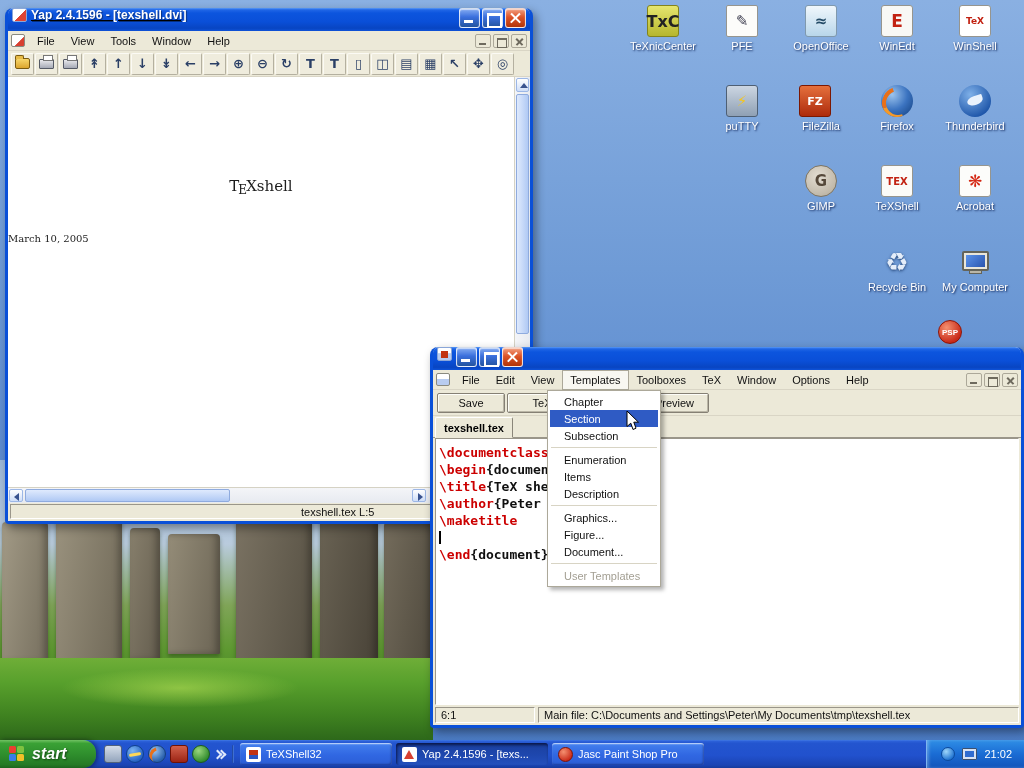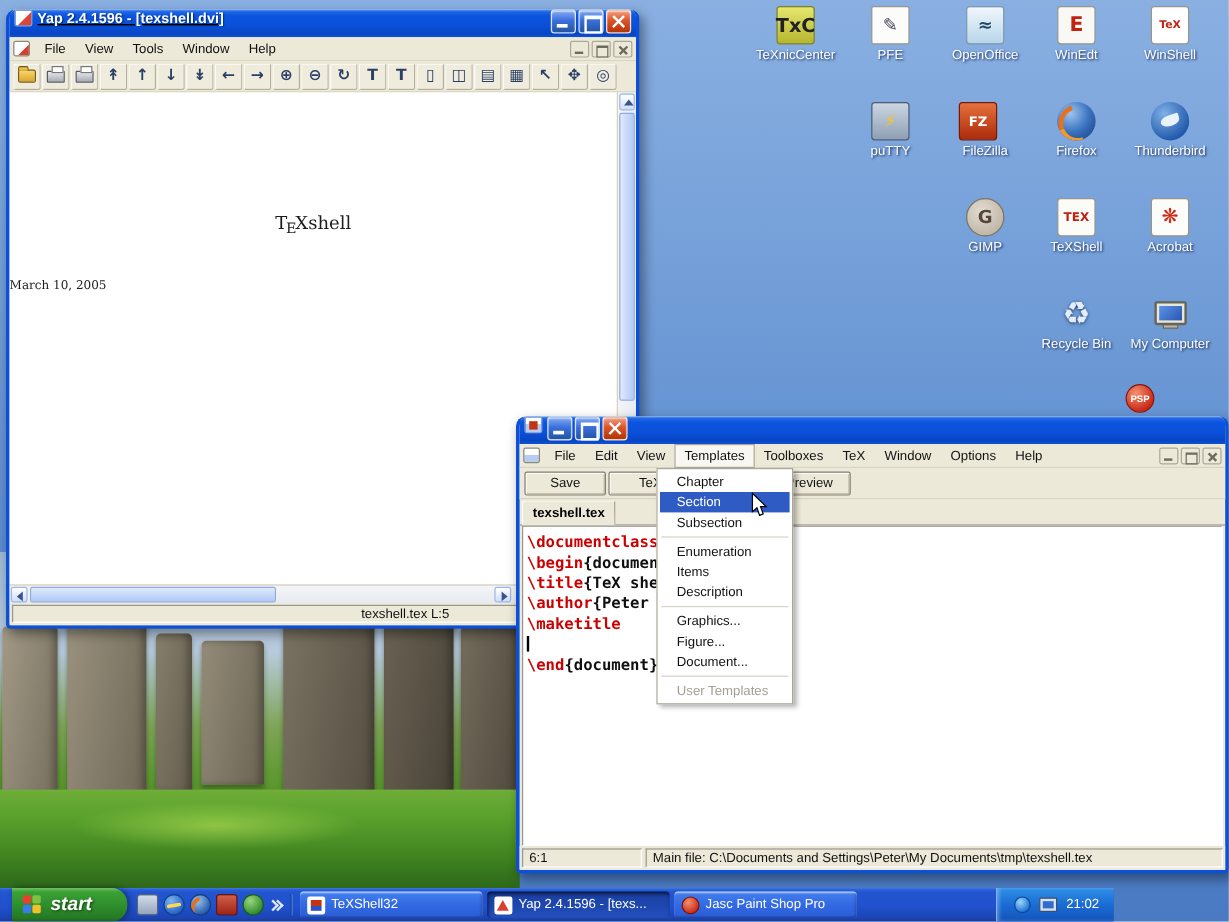--- a/index.html
+++ b/index.html
@@ -156,22 +156,22 @@
   .menu-pop { position:absolute; left:547px; top:390px; width:114px; background:#fff; border:1px solid #aca899;
     box-shadow:3px 3px 4px rgba(0,0,0,.3); padding:2px; z-index:40; font-size:11px; color:#111; }
   .menu-item { height:17px; display:flex; align-items:center; padding:0 4px 0 14px; white-space:nowrap; }
   .menu-item.hl { background:#2f5bc4; color:#fff; }
   .menu-item.dis { color:#a39f93; }
   .menu-sep { height:1px; background:#d8d4c4; margin:3px 1px; }
 
   .cursor { position:absolute; left:626px; top:410px; z-index:50; }
 
   
-  .taskbar { position:absolute; left:0; top:740px; width:928px; height:28px; z-index:60; display:flex; align-items:stretch;
-    background:linear-gradient(180deg,#4179e4 0%,#2b60d8 5%,#2355cf 12%,#2151cd 55%,#1b44b4 90%,#163a9a 100%);padding-left:10px; }
+  .taskbar { position:absolute; left:0; top:740px; width:1024px; height:28px; z-index:60; display:flex; align-items:stretch;
+    background:linear-gradient(180deg,#4179e4 0%,#2b60d8 5%,#2355cf 12%,#2151cd 55%,#1b44b4 90%,#163a9a 100%); }
   .start { flex:none; width:96px; display:flex; align-items:center; gap:6px; padding:0 12px 0 9px;
     background:linear-gradient(180deg,#71c263 0%,#3aa135 12%,#2f8f2d 50%,#257а25 100%);
     background:linear-gradient(180deg,#71c263 0%,#3aa135 12%,#2f8f2d 50%,#257a25 88%,#1d651e 100%);
     border-radius:0 13px 13px 0; box-shadow:2px 0 5px rgba(0,0,20,.45);
     color:#fff; font-weight:bold; font-style:italic; font-size:16px; text-shadow:1px 1px 2px #134410; }
   .flag { width:17px; height:16px; display:grid; grid-template-columns:7px 7px; grid-template-rows:7px 7px; gap:1px; }
   .flag span { border-radius:1.5px; }
   .fl-r { background:#ea3f30; } .fl-g { background:#7fc241; } .fl-b { background:#3a7de8; } .fl-y { background:#f3c028; }
   .ql { flex:none; display:flex; align-items:center; padding:0 4px 0 8px; gap:4px; }
   .qlico { width:18px; height:18px; border-radius:3px; flex:none; }

